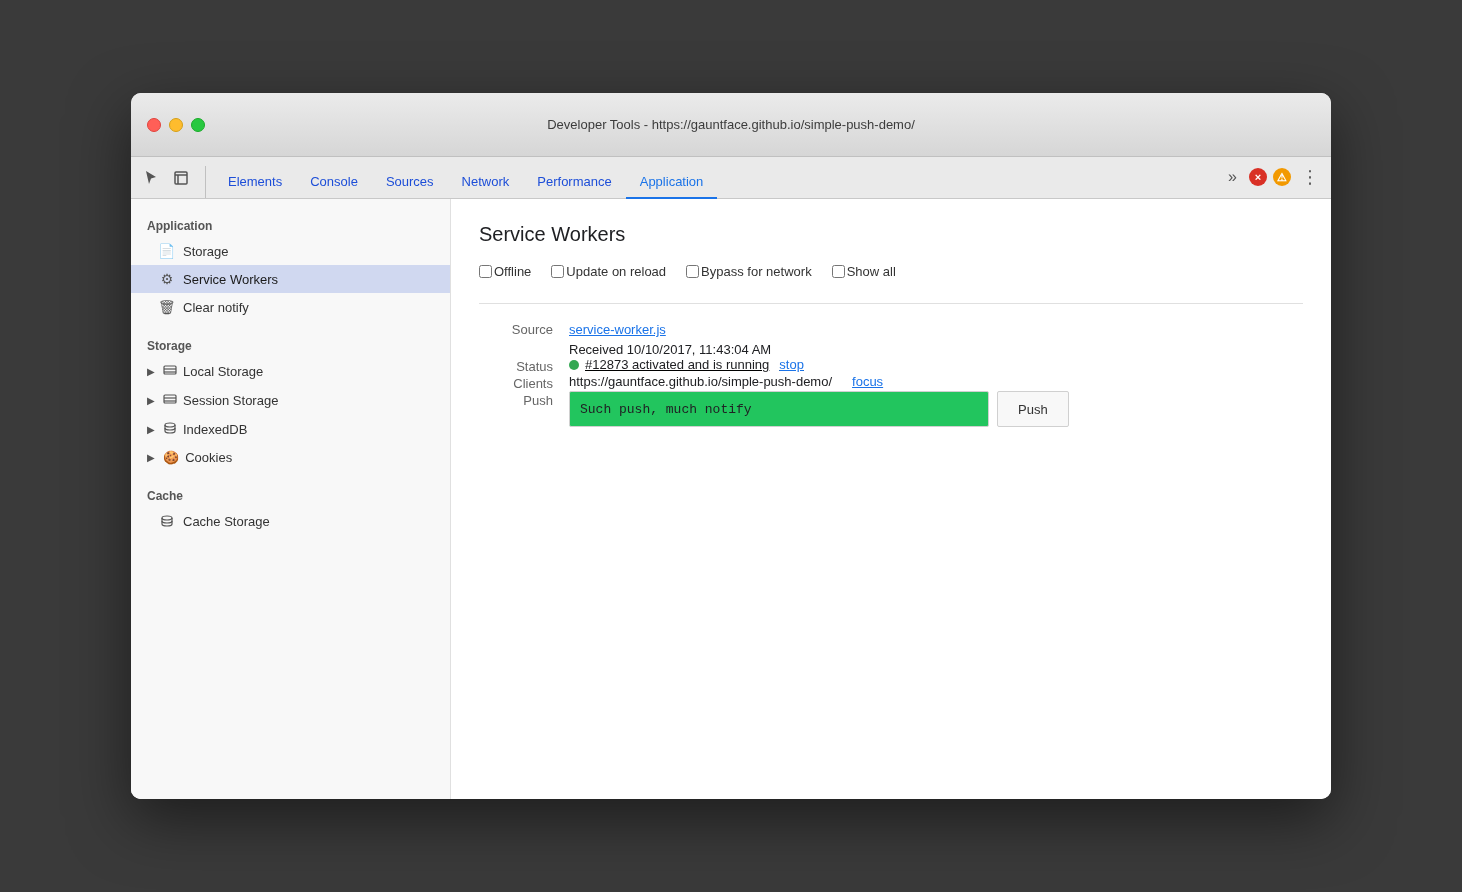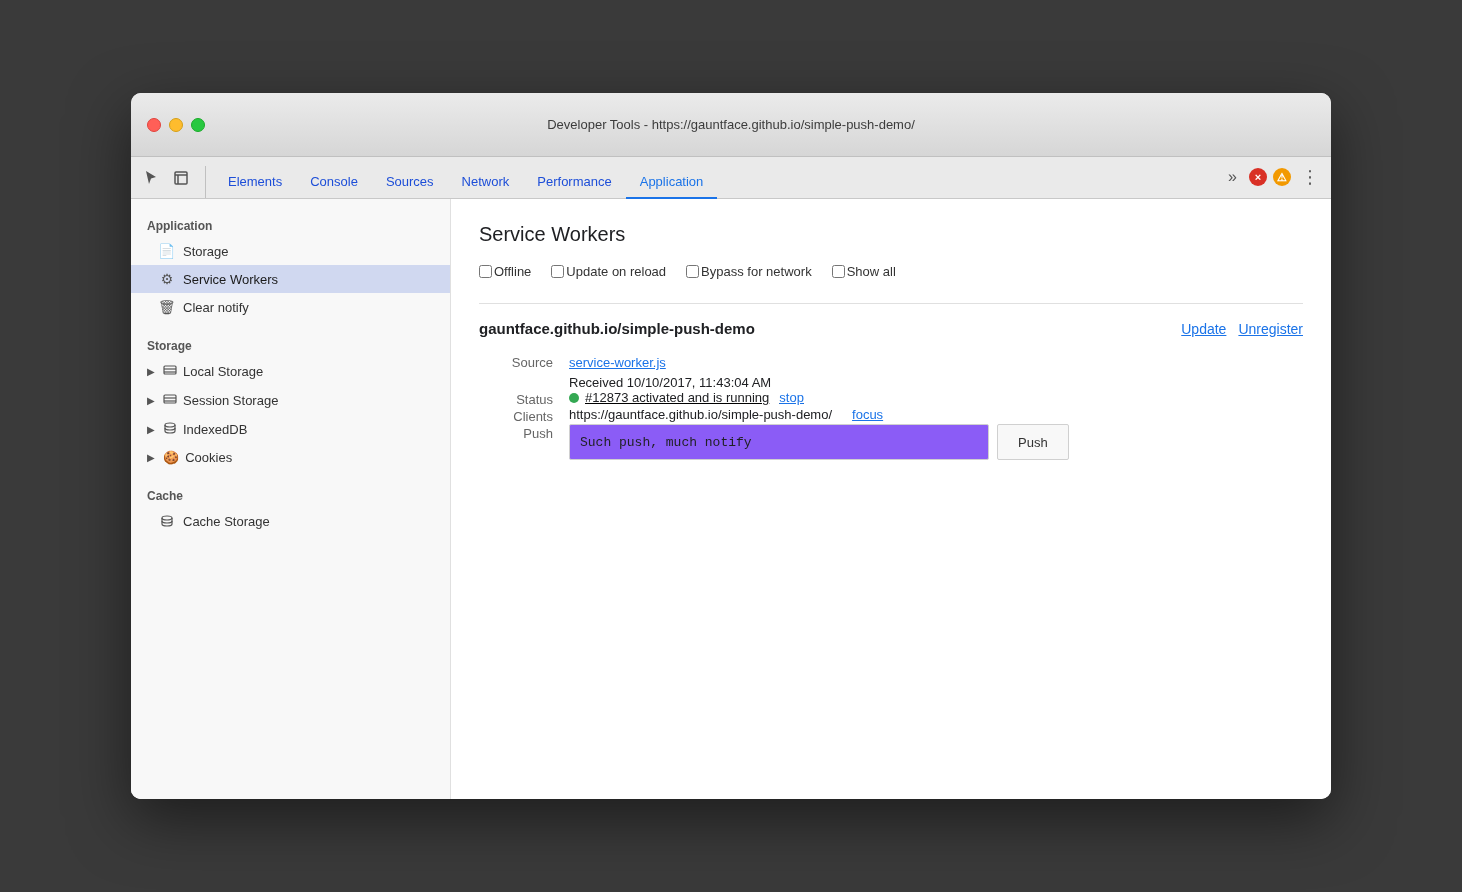--- a/index.html
+++ b/index.html
@@ -326,21 +326,21 @@
     }
     .push-input {
       width: 420px;
       height: 36px;
       border: 1px solid #d0d0d0;
       border-radius: 2px;
       padding: 0 10px;
       font-size: 13px;
       font-family: 'Courier New', monospace;
       color: #202124;
-      background: #8b5cf6;
+      background: #22c55e;
     }
     .push-button {
       height: 36px;
       padding: 0 20px;
       background: #f8f8f8;
       border: 1px solid #d0d0d0;
       border-radius: 2px;
       font-size: 13px;
       color: #333;
       cursor: pointer;
@@ -480,27 +480,20 @@
           <input type="checkbox" style="">
           <span>Bypass for network</span>
         </label>
         <label class="checkbox-item">
           <input type="checkbox" style="">
           <span>Show all</span>
         </label>
       </div>
 
       <div class="worker-entry">
-        <div class="worker-header">
-          <span class="worker-origin">gauntface.github.io/simple-push-demo</span>
-          <div class="worker-actions">
-            <a class="worker-action-link">Update</a>
-            <a class="worker-action-link">Unregister</a>
-          </div>
-        </div>
 
         <div class="worker-details">
 
           <div class="detail-label">Source</div>
           <div>
             <a class="detail-link">service-worker.js</a>
             <div class="received-text">Received 10/10/2017, 11:43:04 AM</div>
           </div>
 
           <div class="detail-label">Status</div>

